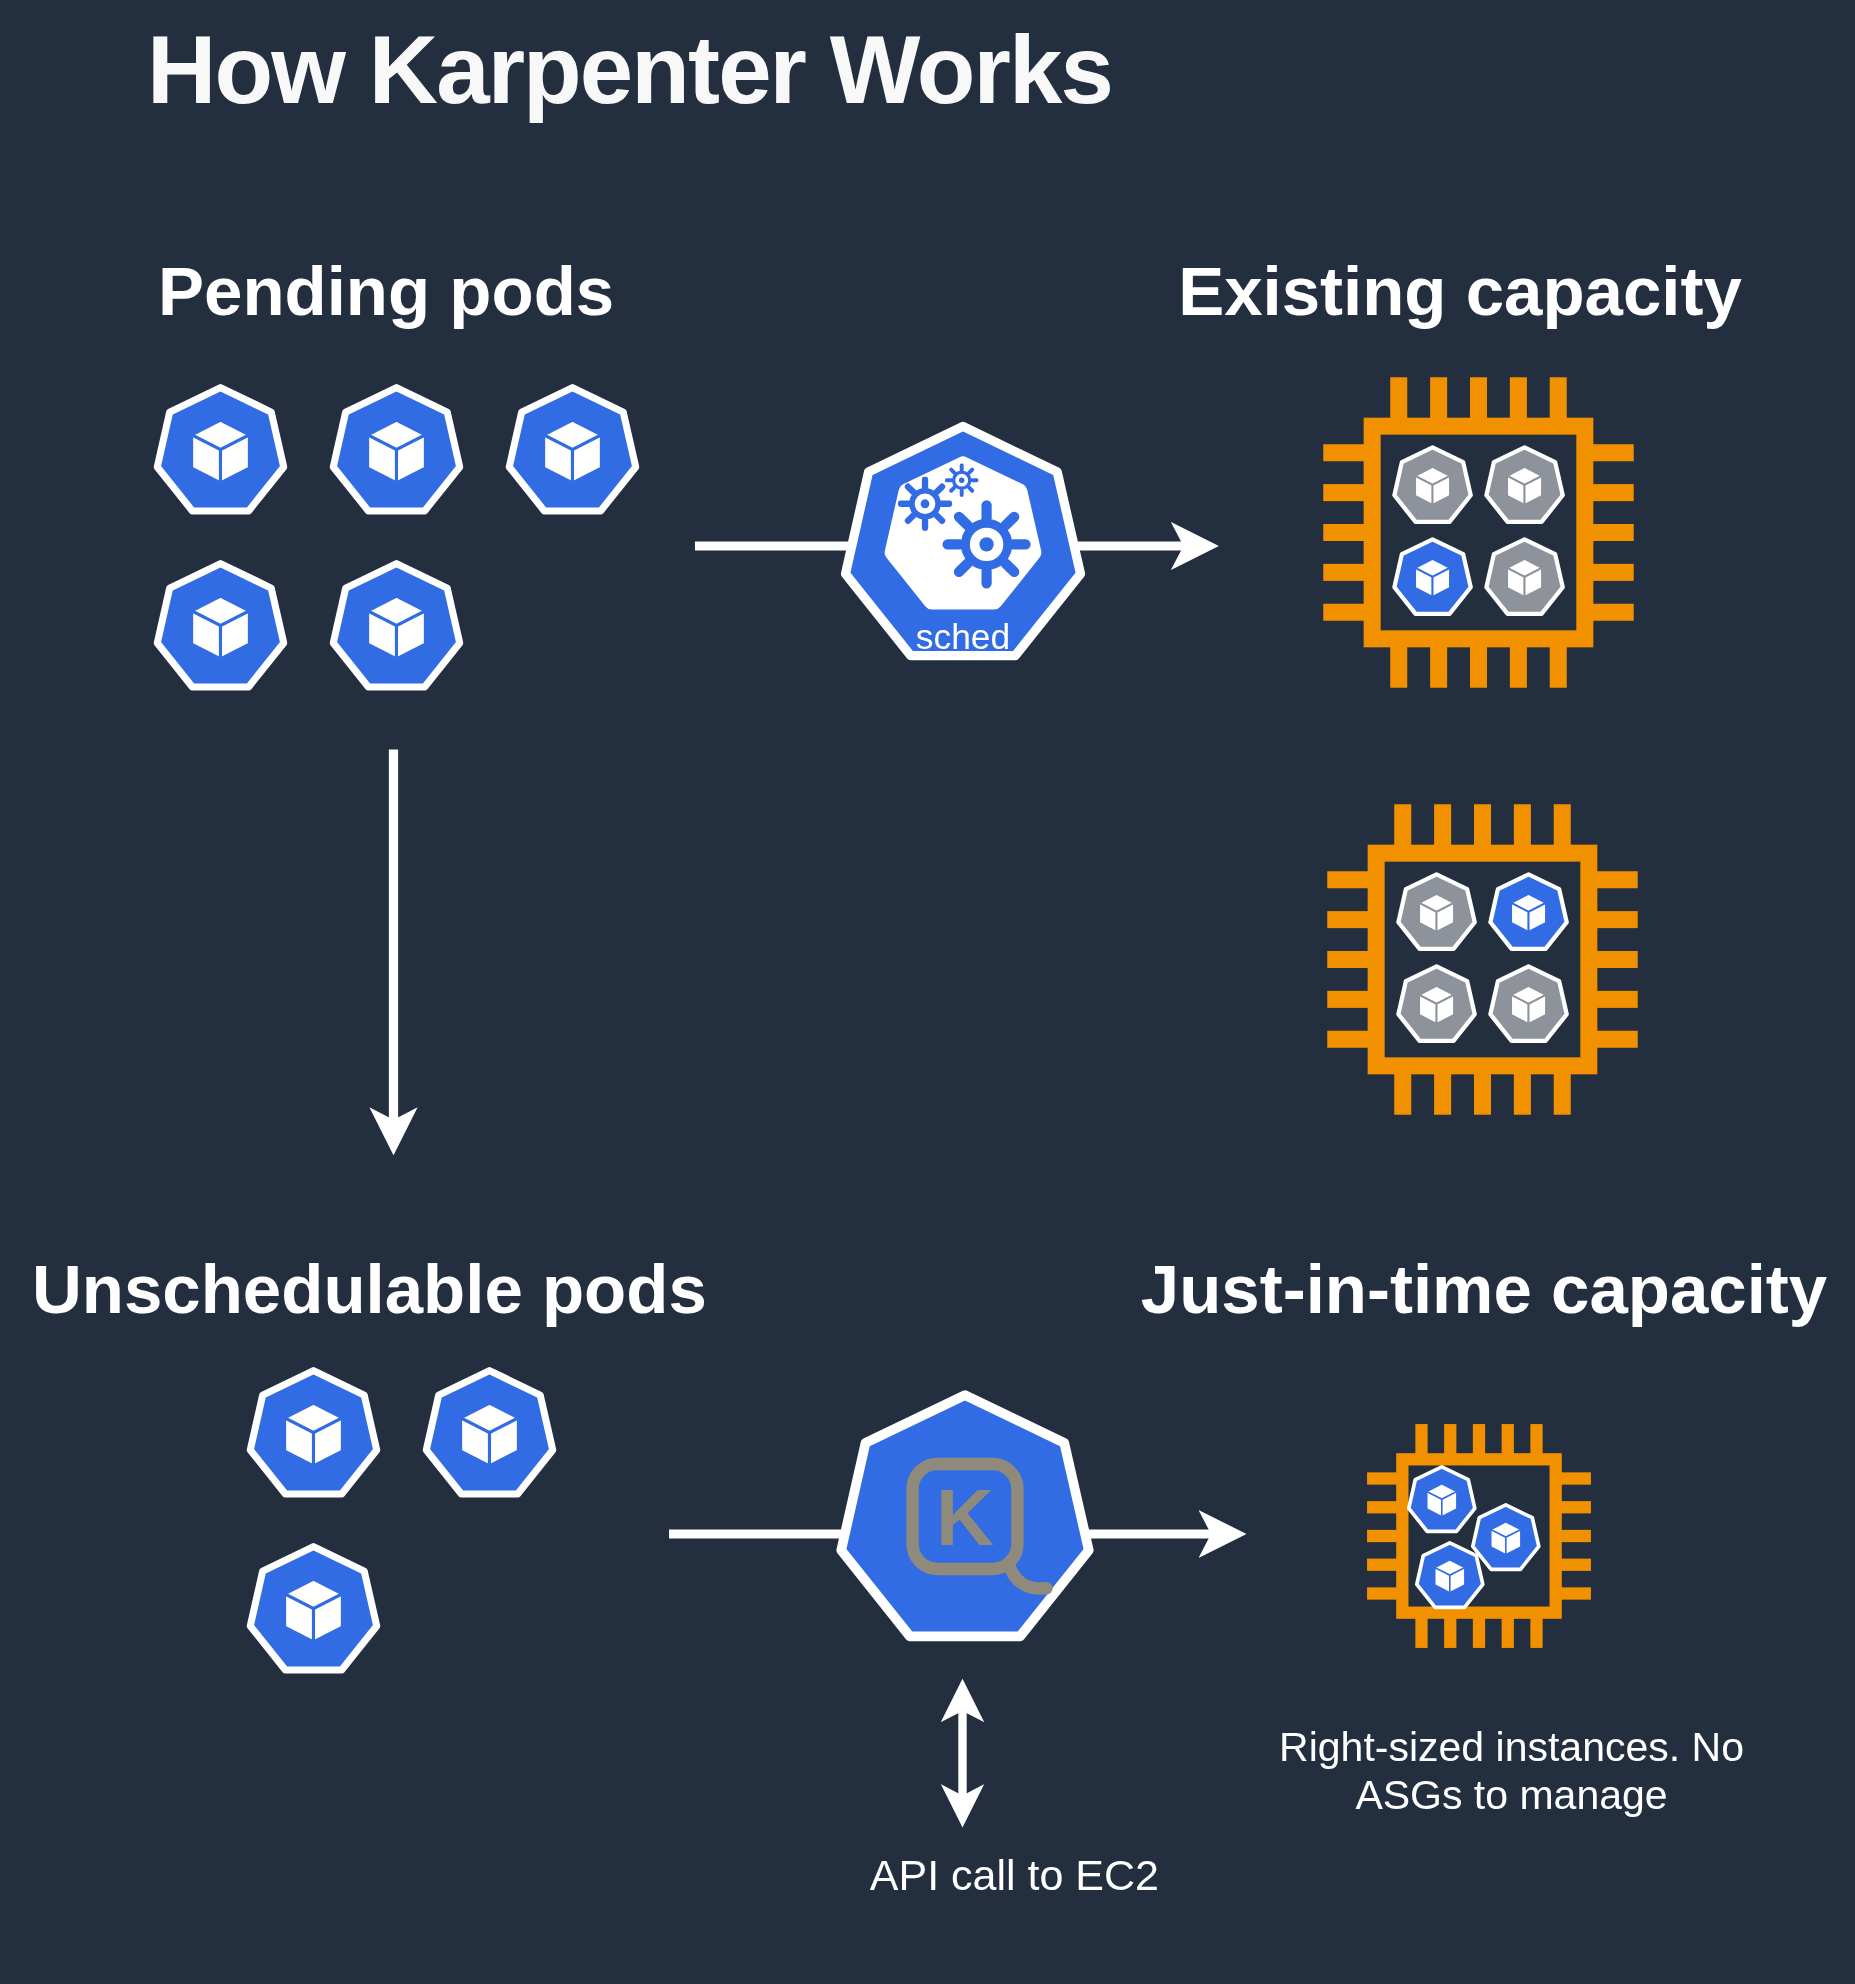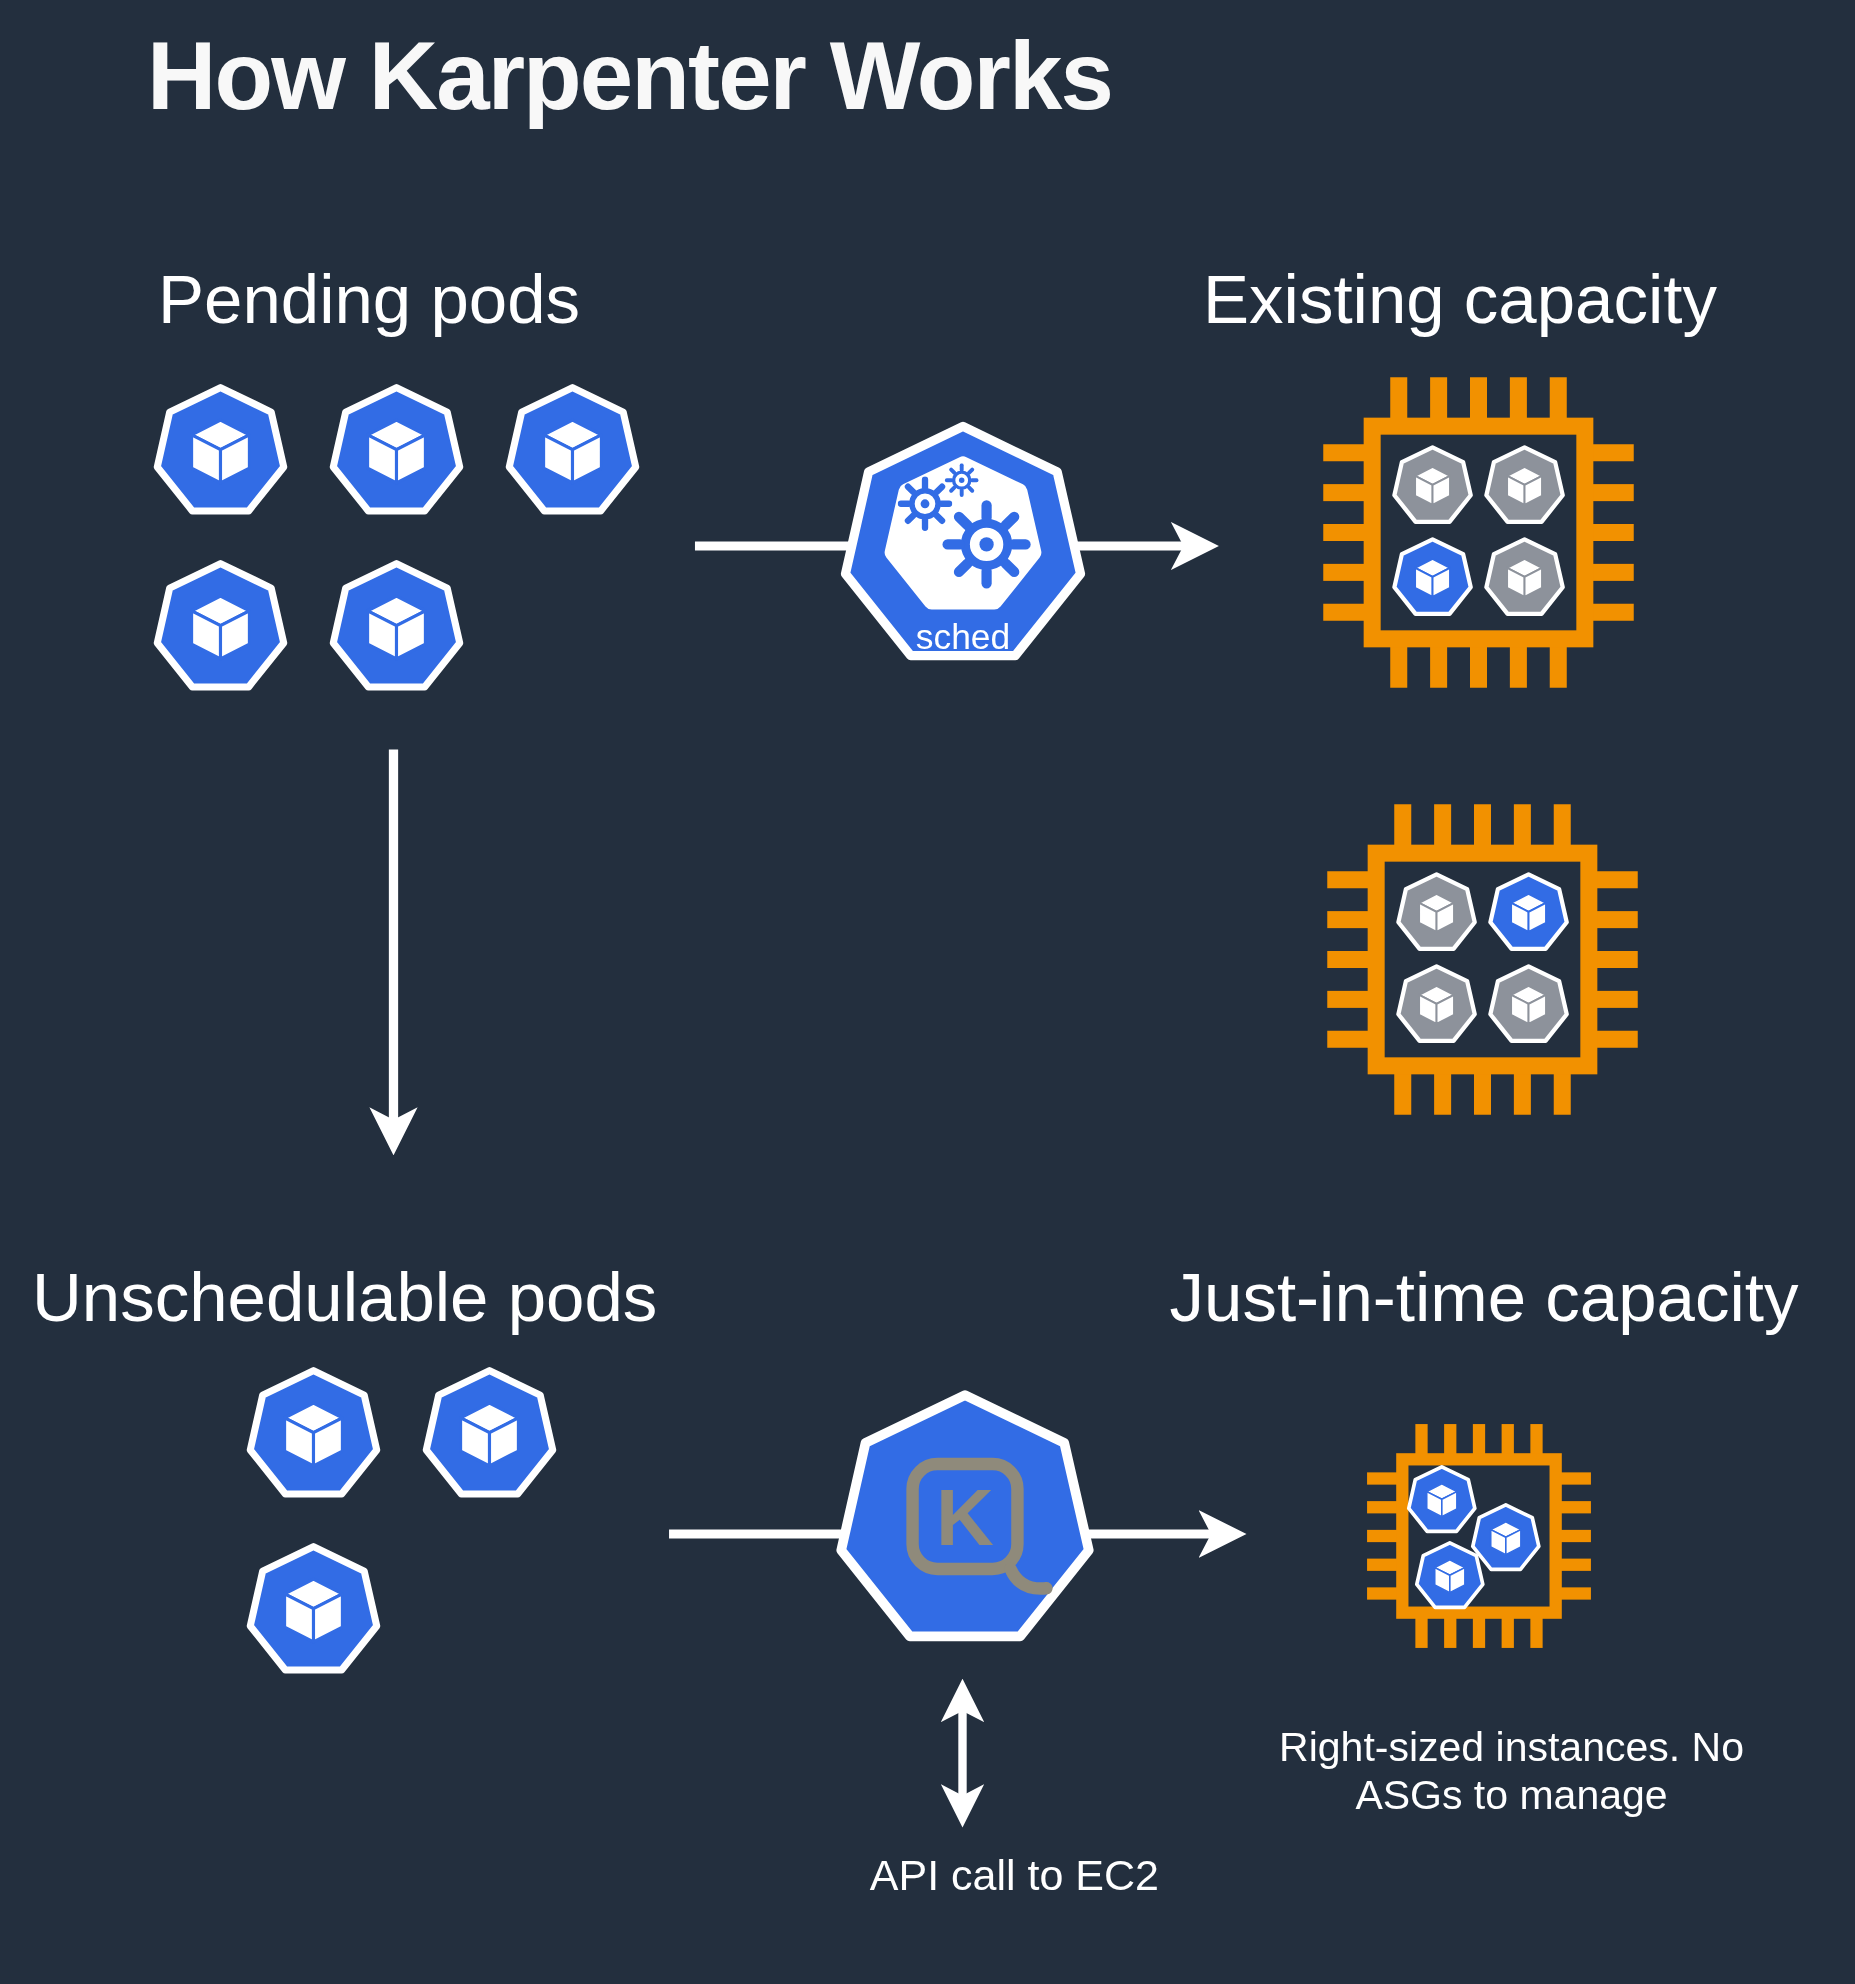--- a/index.html
+++ b/index.html
@@ -18,24 +18,23 @@
 
   .title {
     font-size: 96px;
     font-weight: bold;
     letter-spacing: -1.9px;
     color: #f8f8f8;
     white-space: nowrap;
   }
   .section-label {
     font-size: 69px;
-    font-weight: 400;
+    font-weight: 700;
     color: var(--text, #fff);
     white-space: nowrap;
-    margin-top: 8px;
   }
   .center { text-align: center; white-space: normal; }
 
   .caption {
     font-size: 43px;
     line-height: 1.18;
     color: var(--text, #fff);
   }
   .caption-sm { font-size: 41px; }
 
@@ -122,21 +121,21 @@
           <rect x="250" y="179.5" width="46" height="16"></rect>
           <rect x="250" y="217" width="46" height="16"></rect>
       </g>
       <rect x="50" y="50" width="200" height="200" fill="none" stroke="currentColor" stroke-width="16"></rect>
     </symbol>
   </defs>
 </svg>
 
 <div class="canvas">
 
-  <div class="abs title" style="left:147px; top:21px;">How Karpenter Works</div>
+  <div class="abs title" style="left:147px; top:15px;">How Karpenter Works</div>
 
   <div class="abs section-label" style="left:158px; top:252px;">Pending pods</div>
   <div class="abs section-label center" style="left:1140px; top:252px; width:640px;">Existing capacity</div>
   <div class="abs section-label center" style="left:1113px; top:1250px; width:742px;">Just-in-time capacity</div>
   <div class="abs section-label" style="left:32px; top:1250px;">Unschedulable pods</div>
 
   <div class="abs pod-flex" style="left:150px; top:382px; width:501px;">
       <div class="pod pod-blue">
         <svg viewBox="0 0 100 100" aria-hidden="true">
           <use href="#pod"></use>

